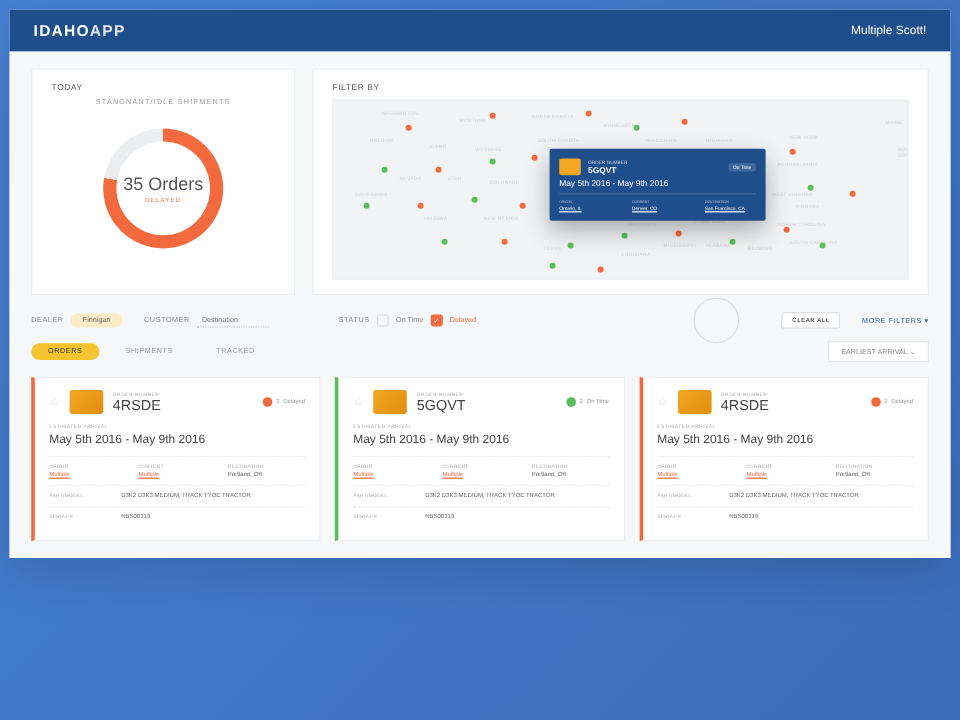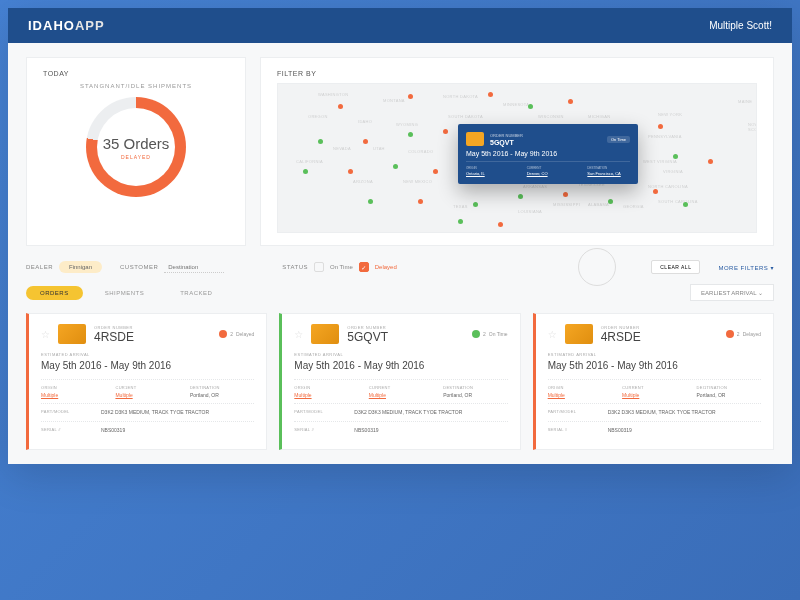--- a/index.html
+++ b/index.html
@@ -8,21 +8,21 @@
 .header{background:#1f4e8c;color:#fff;display:flex;justify-content:space-between;align-items:center;padding:10px 20px}
 .logo{font-size:13px;font-weight:700;letter-spacing:1px}
 .logo .orange{color:#e5e5e5}
 .welcome{font-size:10px}
 .content{background:#f7f8f9;padding:14px 18px}
 .top-row{display:flex;gap:14px;margin-bottom:12px}
 .panel{background:#fff;border:1px solid #eceef0}
 .today-panel{width:220px;padding:12px 16px}
 .panel-title{font-size:7px;color:#555;letter-spacing:0.5px;margin-bottom:6px}
 .stag-label{font-size:6px;color:#999;text-align:center;letter-spacing:1px;margin-bottom:8px}
-.donut-wrap{display:flex;justify-content:center;align-items:flex-start;position:relative;height:120px}
+.donut-wrap{display:flex;justify-content:center;align-items:center;position:relative;height:120px}
 .donut{width:100px;height:100px;border-radius:50%;background:conic-gradient(#f26a3e 0deg 280deg,#eceef0 280deg 360deg);display:flex;align-items:center;justify-content:center}
 .donut-inner{width:78px;height:78px;border-radius:50%;background:#fff;display:flex;flex-direction:column;align-items:center;justify-content:center}
 .donut-num{font-size:15px;color:#555;font-weight:400}
 .donut-sub{font-size:5px;color:#f26a3e;letter-spacing:1px;margin-top:2px}
 .filter-panel{flex:1;padding:12px 16px;position:relative}
 .map{position:relative;width:100%;height:150px;background:#f2f3f4;border:1px solid #eceef0;overflow:hidden}
 .map-bg{position:absolute;inset:0;opacity:0.4}
 .state{position:absolute;font-size:4px;color:#999;letter-spacing:0.3px}
 .pin{position:absolute;width:5px;height:5px;border-radius:50%}
 .pin.o{background:#f26a3e}

